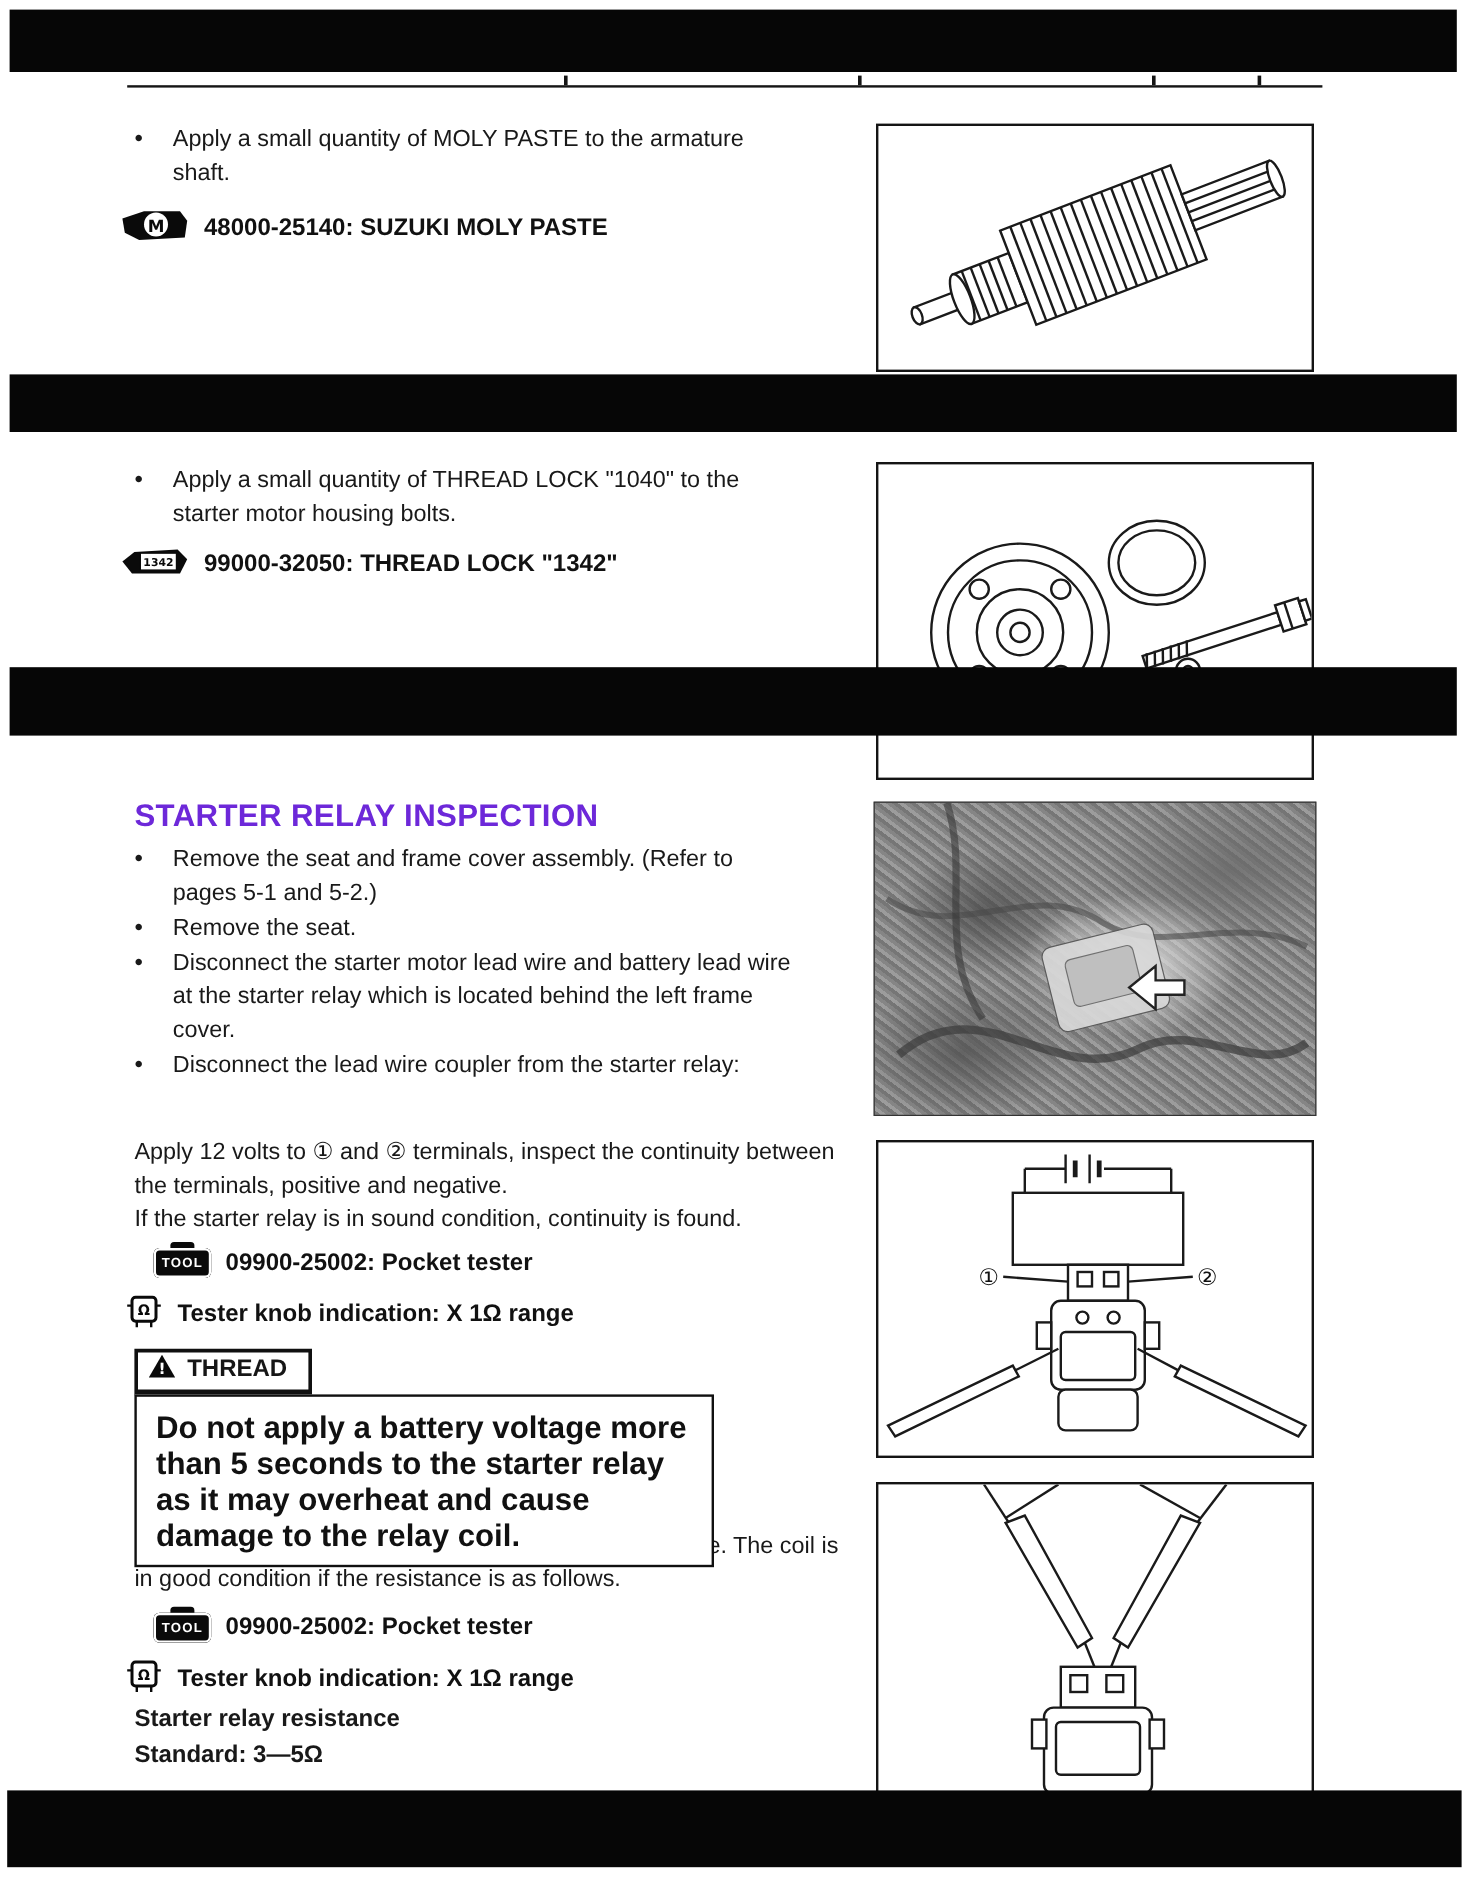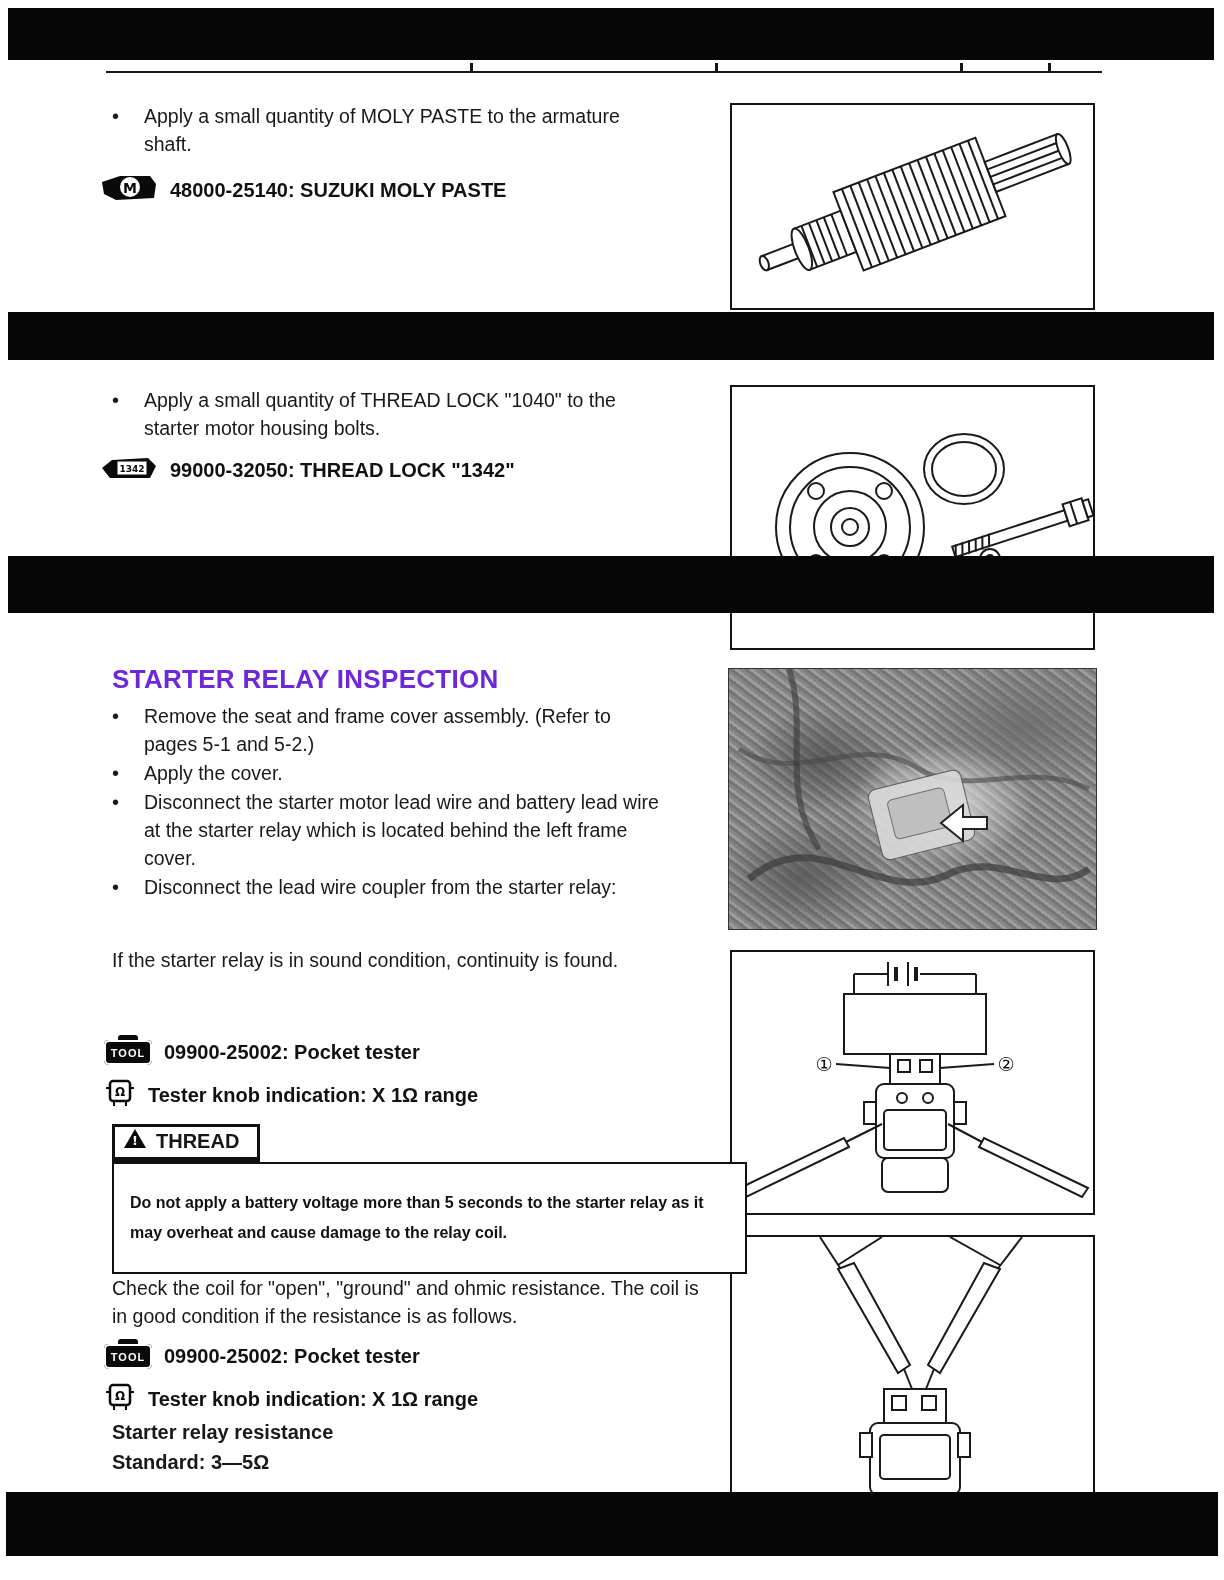--- a/index.html
+++ b/index.html
@@ -12,27 +12,27 @@
   .txt{font-size:19.5px;line-height:28px;color:#191919;}
   .bold{font-weight:700;}
   .heading{font-size:26px;font-weight:700;letter-spacing:.3px;color:#6d28d9;}
   .bullet{display:flex;}
   .bullet .dot{flex:0 0 32px;width:32px;font-size:20px;line-height:28px;}
   .bullets .bullet{margin-bottom:1px;}
   .tool-row{position:absolute;display:flex;align-items:center;gap:12px;z-index:2;}
   .tool-code{font-weight:700;font-size:20px;color:#111;white-space:nowrap;}
   .tool-chip{display:inline-flex;align-items:center;justify-content:center;
     background:#0a0a0a;color:#fff;font-weight:700;font-size:11px;letter-spacing:1px;
-    width:48px;height:25px;border-radius:5px;box-shadow:inset 0 0 0 2px #fff, inset 0 0 0 4px #0a0a0a;position:relative;}
+    width:48px;height:25px;border-radius:5px;box-shadow:inset 0 0 0 2px #fff, inset 0 0 0 4px #0a0a0a;position:relative;margin-left:24px;}
   .tool-chip::before{content:"";position:absolute;top:-5px;left:14px;width:20px;height:5px;background:#0a0a0a;border-radius:3px 3px 0 0;}
   .caution-label{position:absolute;display:inline-flex;align-items:center;gap:9px;
     border:3px solid #101010;border-bottom-width:5px;padding:1px 18px 3px 8px;
     font-weight:700;font-size:20px;z-index:2;background:#fff;}
-  .caution-box{position:absolute;border:2.5px solid #101010;padding:24px 16px;
-    font-weight:700;font-size:16px;line-height:30px;width:635px;z-index:2;background:#fff;color:#111;}
+  .caution-box{position:absolute;border:2.5px solid #101010;padding:10px 16px;
+    font-weight:700;font-size:26px;line-height:30px;width:483px;z-index:2;background:#fff;color:#111;}
   .rule{position:absolute;background:#151515;}
   .photo{position:absolute;z-index:1;border:1px solid #333;overflow:hidden;
     background:
       radial-gradient(ellipse 130px 85px at 58% 52%, rgba(225,225,225,.95), rgba(200,200,200,0) 70%),
       radial-gradient(ellipse 100px 70px at 25% 35%, rgba(70,70,70,.7), rgba(90,90,90,0) 75%),
       radial-gradient(ellipse 150px 90px at 80% 22%, rgba(105,105,105,.8), rgba(120,120,120,0) 70%),
       radial-gradient(ellipse 120px 80px at 20% 80%, rgba(80,80,80,.75), rgba(110,110,110,0) 72%),
       repeating-linear-gradient(37deg, #767676 0 3px, #9c9c9c 3px 6px, #858585 6px 9px),
       #8a8a8a;}
   .clipped-header{position:absolute;font-weight:700;font-size:17px;letter-spacing:.5px;z-index:1;color:#111;}
@@ -87,33 +87,34 @@
 
   <div class="abs heading" style="left:112px;top:664px;">STARTER RELAY INSPECTION</div>
 
   <div class="abs bullets" style="left:112px;top:702px;width:586px;">
     <div class="txt bullet">
       <span class="dot">•</span>
       <span style="width:520px;">Remove the seat and frame cover assembly. (Refer to pages 5-1 and 5-2.)</span>
     </div>
     <div class="txt bullet">
       <span class="dot">•</span>
-      <span style="width:520px;">Apply the cover.</span>
+      <span style="width:520px;">Remove the seat.</span>
     </div>
     <div class="txt bullet">
       <span class="dot">•</span>
       <span style="width:520px;">Disconnect the starter motor lead wire and battery lead wire at the starter relay which is located behind the left frame cover.</span>
     </div>
     <div class="txt bullet">
       <span class="dot">•</span>
       <span style="width:520px;">Disconnect the lead wire coupler from the starter relay:</span>
     </div>
   </div>
 
   <div class="abs txt" style="left:112px;top:946px;width:600px;">
+    <div>Apply 12 volts to ① and ② terminals, inspect the continuity between the terminals, positive and negative.</div>
     <div>If the starter relay is in sound condition, continuity is found.</div>
   </div>
 
   <div class="tool-row" style="left:104px;top:1040px;">
     <span class="tool-chip">TOOL</span>
     <span class="tool-code">09900-25002: Pocket tester</span>
   </div>
 
   <div class="tool-row" style="left:104px;top:1078px;">
     <span>

